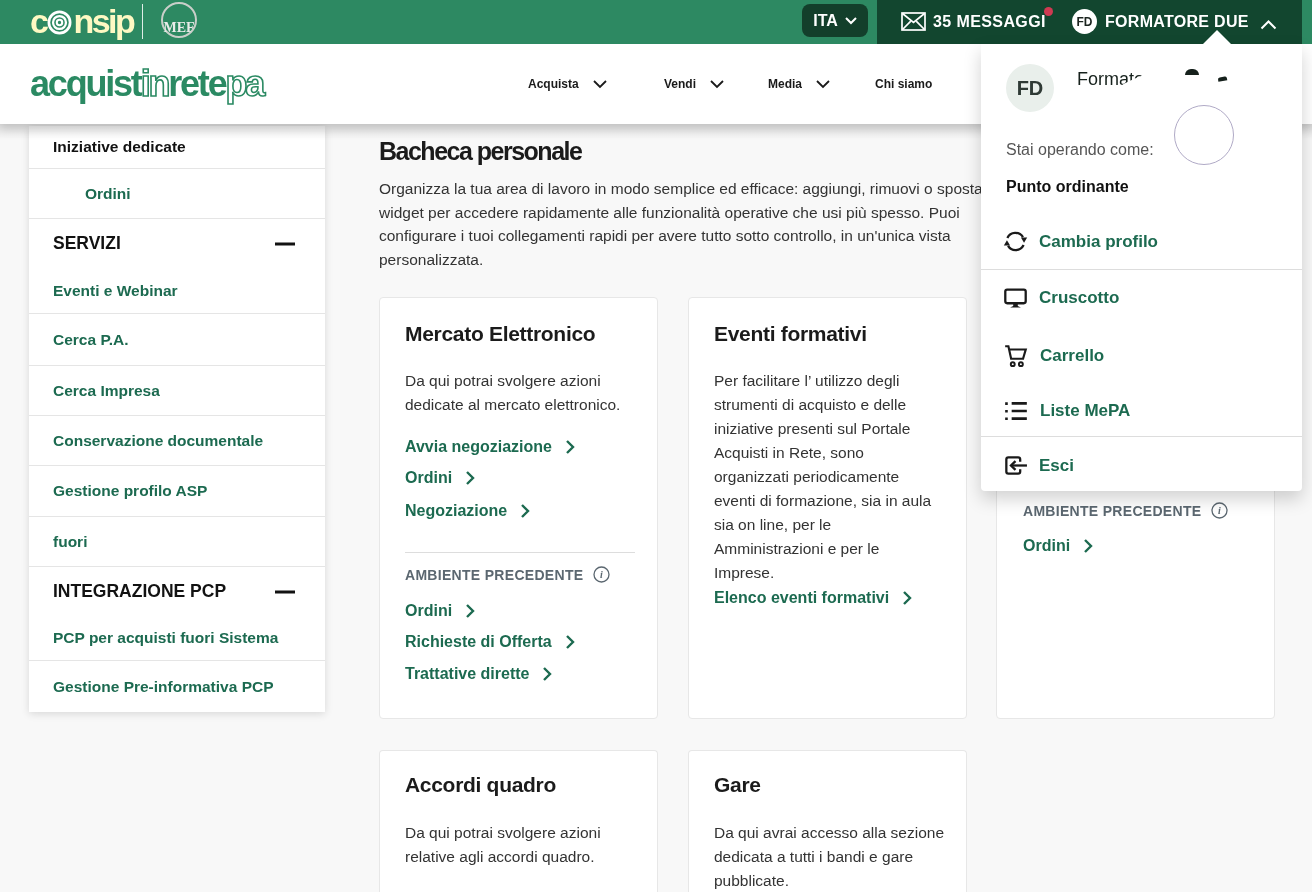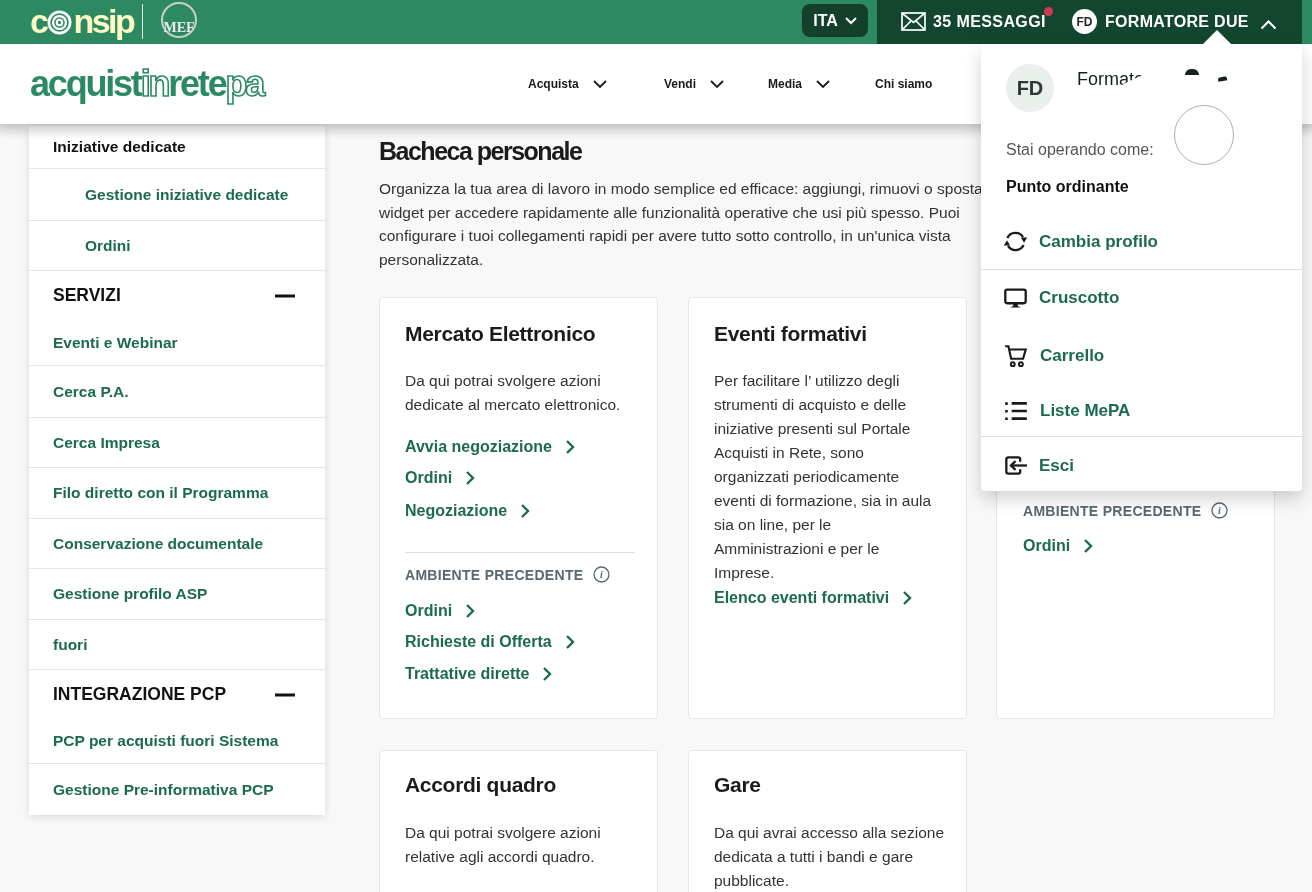--- a/index.html
+++ b/index.html
@@ -65,27 +65,25 @@
   .dd-item { position:absolute; left:22px; display:flex; align-items:center; gap:11px; font-size:17px; font-weight:bold; color:#1c6a50; }
   .dd-div { position:absolute; left:0; width:100%; border-top:1px solid #ddd; }
 </style>
 </head>
 <body>
 
 <div id="content-shadow"></div>
 
 <div id="sidebar">
   <div class="sb-row sb-black" style="height:43px;">Iniziative dedicate</div>
-  <div class="sb-row sb-ind" style="height:52px;">Gestione iniziative dedicate</div>
   <div class="sb-row sb-ind" style="height:50px;">Ordini</div>
   <div class="sb-row sb-sec" style="height:49px;">SERVIZI<span class="sb-minus"></span></div>
   <div class="sb-row" style="height:46px;">Eventi e Webinar</div>
   <div class="sb-row" style="height:52px;">Cerca P.A.</div>
   <div class="sb-row" style="height:50px;">Cerca Impresa</div>
-  <div class="sb-row" style="height:51px;">Filo diretto con il Programma</div>
   <div class="sb-row" style="height:50px;">Conservazione documentale</div>
   <div class="sb-row" style="height:51px;">Gestione profilo ASP</div>
   <div class="sb-row" style="height:50px;">fuori</div>
   <div class="sb-row sb-sec" style="height:49px;">INTEGRAZIONE PCP<span class="sb-minus"></span></div>
   <div class="sb-row sb-noborder" style="height:44px;">PCP per acquisti fuori Sistema</div>
   <div class="sb-row sb-noborder" style="height:52px; border-top:1px solid #e5e5e5;">Gestione Pre-informativa PCP</div>
 </div>
 
 <div id="main-title">Bacheca personale</div>
 <div id="main-para">Organizza la tua area di lavoro in modo semplice ed efficace: aggiungi, rimuovi o sposta i<br>widget per accedere rapidamente alle funzionalità operative che usi più spesso. Puoi<br>configurare i tuoi collegamenti rapidi per avere tutto sotto controllo, in un'unica vista<br>personalizzata.</div>

